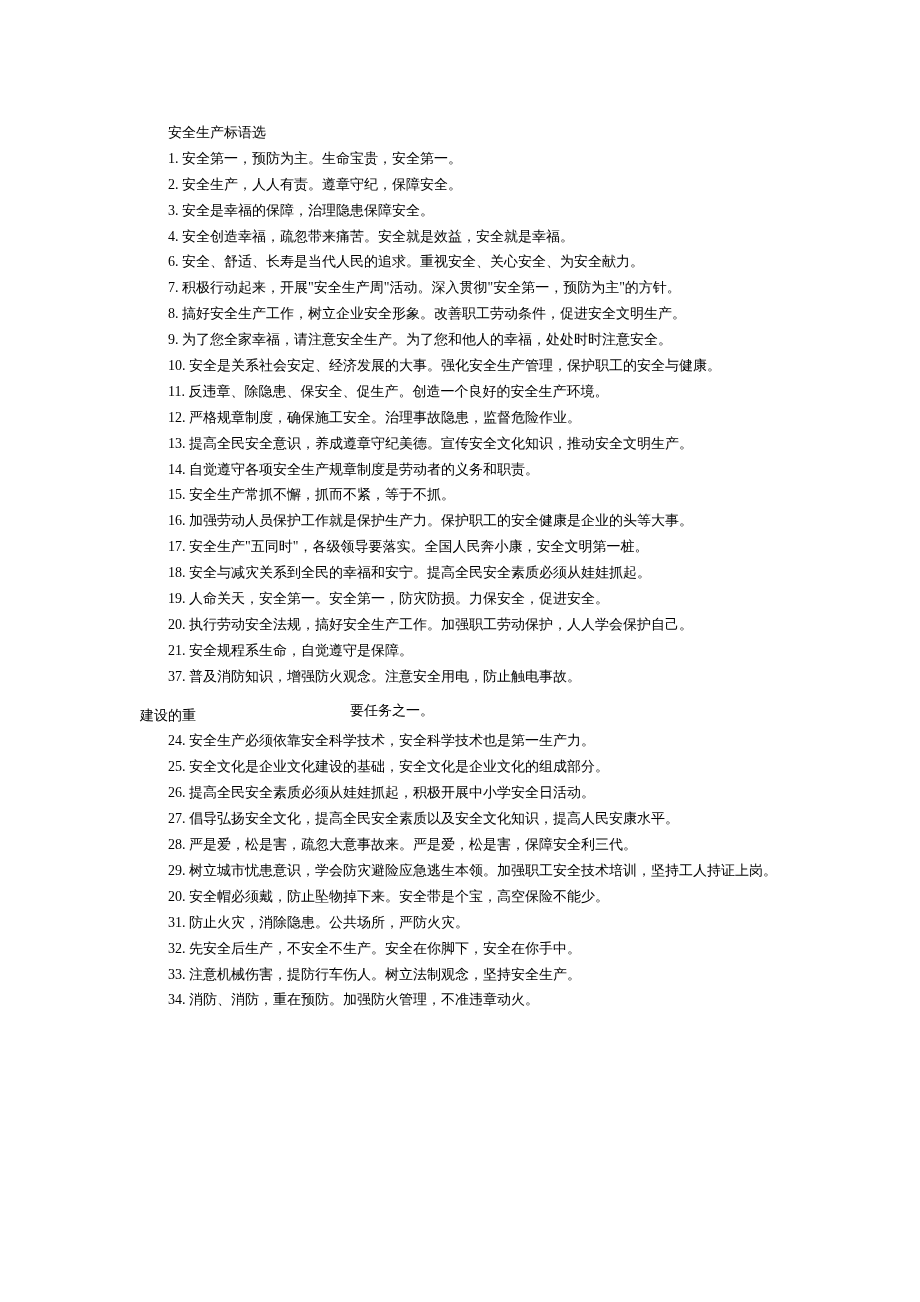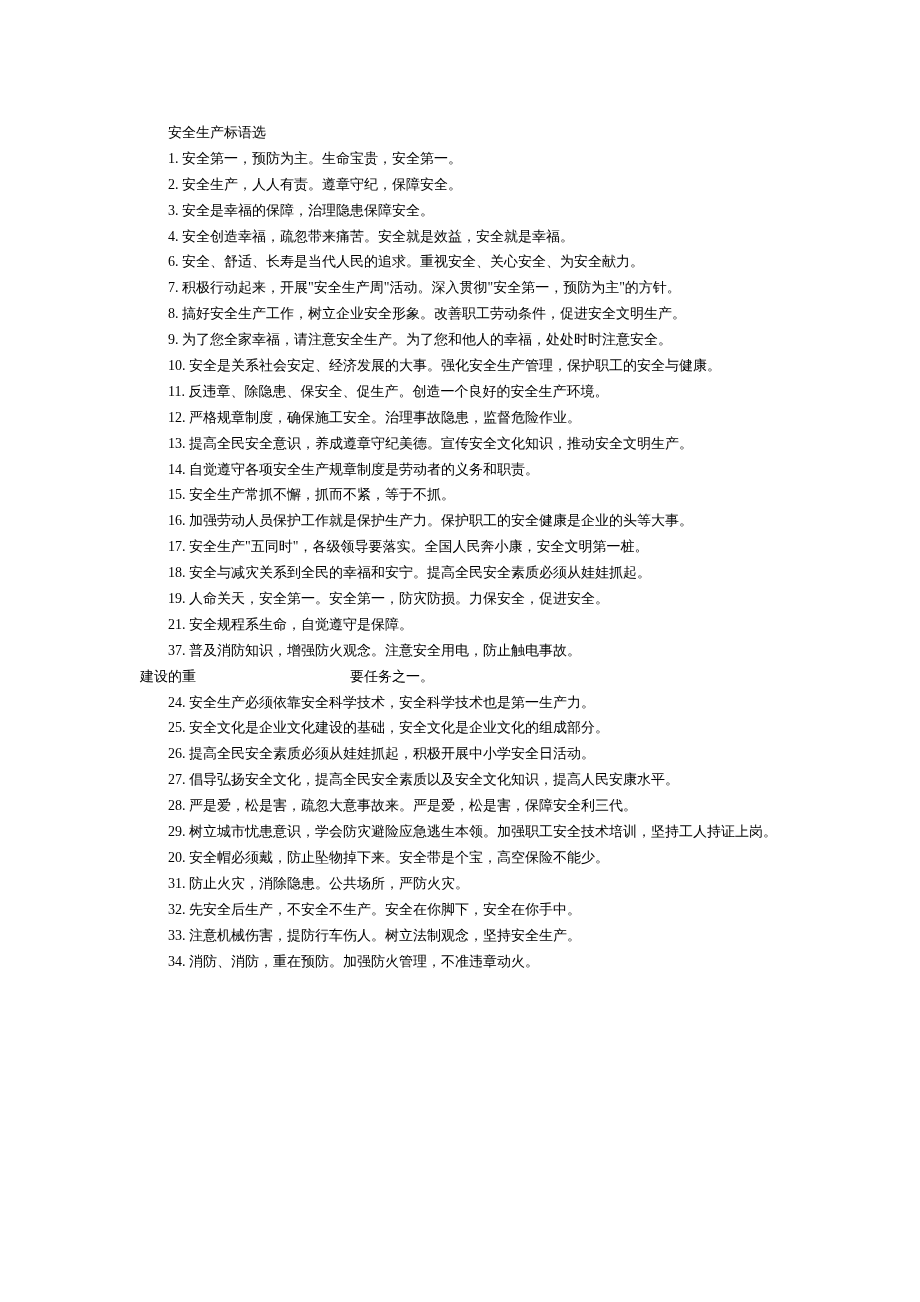--- a/index.html
+++ b/index.html
@@ -23,27 +23,29 @@
       text-indent: 2em;
     }
     .item-continuation {
       text-indent: 0;
     }
     .item-23-line2 {
       display: flex;
     }
     .item-23-prefix {
       flex: 0 0 auto;
+      margin-top: 13px;
     }
     .item-23-gap {
       flex: 0 0 auto;
       width: 11em;
     }
     .item-23-suffix {
       flex: 0 0 auto;
+      margin-top: 8px;
     }
   </style>
 </head>
 <body>
 
 <div class="title">安全生产标语选</div>
 
 <div id="items-container">
     <div class="item">1. 安全第一，预防为主。生命宝贵，安全第一。</div>
     <div class="item">2. 安全生产，人人有责。遵章守纪，保障安全。</div>
@@ -56,20 +58,21 @@
     <div class="item">10. 安全是关系社会安定、经济发展的大事。强化安全生产管理，保护职工的安全与健康。</div>
     <div class="item">11. 反违章、除隐患、保安全、促生产。创造一个良好的安全生产环境。</div>
     <div class="item">12. 严格规章制度，确保施工安全。治理事故隐患，监督危险作业。</div>
     <div class="item">13. 提高全民安全意识，养成遵章守纪美德。宣传安全文化知识，推动安全文明生产。</div>
     <div class="item">14. 自觉遵守各项安全生产规章制度是劳动者的义务和职责。</div>
     <div class="item">15. 安全生产常抓不懈，抓而不紧，等于不抓。</div>
     <div class="item">16. 加强劳动人员保护工作就是保护生产力。保护职工的安全健康是企业的头等大事。</div>
     <div class="item">17. 安全生产"五同时"，各级领导要落实。全国人民奔小康，安全文明第一桩。</div>
     <div class="item">18. 安全与减灾关系到全民的幸福和安宁。提高全民安全素质必须从娃娃抓起。</div>
     <div class="item">19. 人命关天，安全第一。安全第一，防灾防损。力保安全，促进安全。</div>
+    <div class="item">20. 执行劳动安全法规，搞好安全生产工作。加强职工劳动保护，人人学会保护自己。</div>
     <div class="item">21. 安全规程系生命，自觉遵守是保障。</div>
     <div class="item">37. 普及消防知识，增强防火观念。注意安全用电，防止触电事故。</div>
   </div>
 
 <div>
   <div class="item-23-line2">
     <span class="item-23-prefix">建设的重</span>
     <span class="item-23-gap"></span>
     <span class="item-23-suffix">要任务之一。</span>
   </div>

